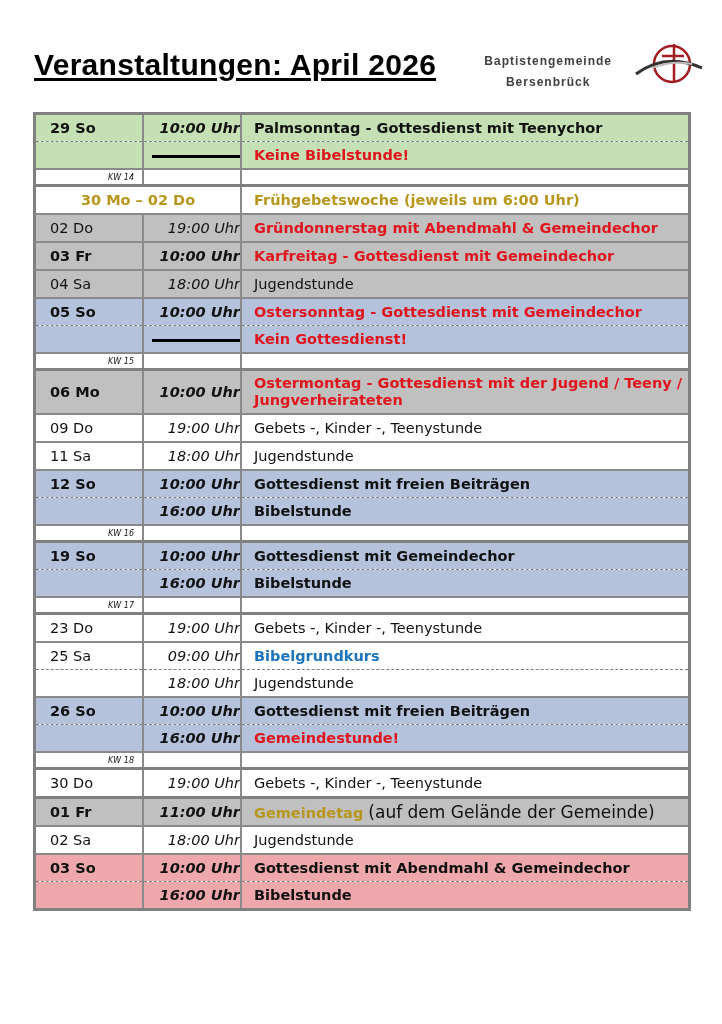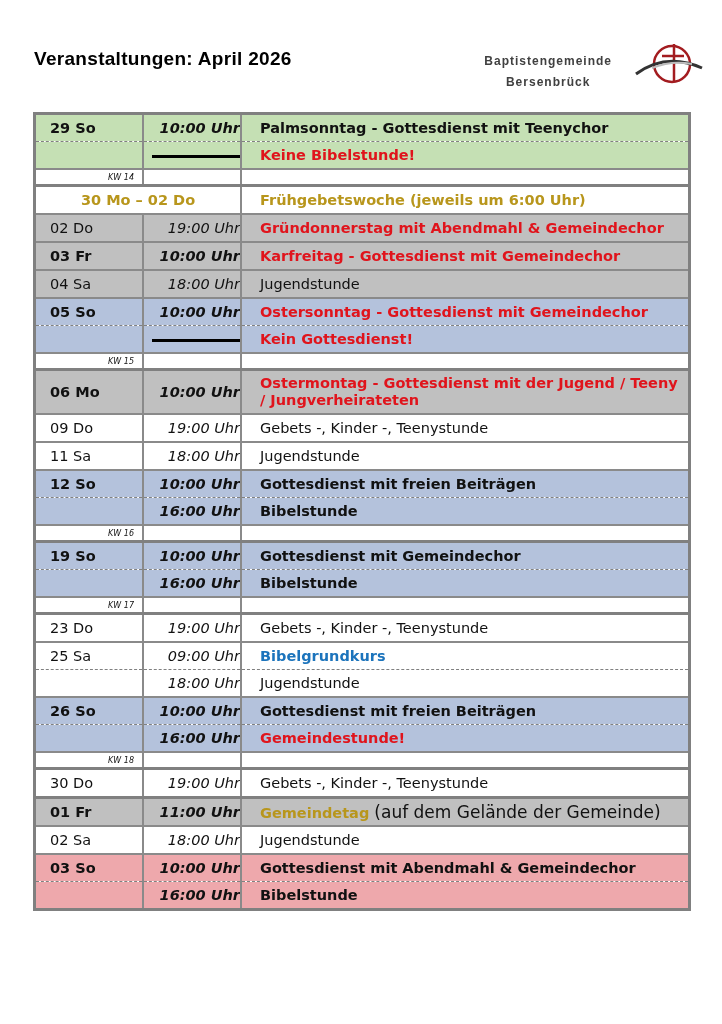--- a/index.html
+++ b/index.html
@@ -1,24 +1,24 @@
 <!DOCTYPE html>
 <html><head>
 <meta charset="utf-8">
 <style>
   html,body{margin:0;padding:0;background:#ffffff;}
   body{width:722px;height:1024px;position:relative;overflow:hidden;font-family:"DejaVu Sans",sans-serif;}
-  .title{position:absolute;left:34px;top:48px;font-size:19px;font-weight:bold;color:#000;text-underline-offset:3px;font-family:"Liberation Sans",sans-serif;letter-spacing:0.3px;}
+  .title{position:absolute;left:34px;top:48px;font-size:30px;font-weight:bold;color:#000;text-decoration:underline;text-underline-offset:3px;font-family:"Liberation Sans",sans-serif;letter-spacing:0.3px;}
   .org{position:absolute;right:110px;top:51px;text-align:center;color:#404040;font-weight:bold;font-size:12px;line-height:21px;letter-spacing:1px;font-family:"Liberation Sans",sans-serif;}
   .logo{position:absolute;left:632px;top:40px;width:72px;height:48px;}
   table{position:absolute;left:33px;top:112px;width:658px;border-collapse:collapse;border:3px solid #808080;table-layout:fixed;}
   td{border-left:2px solid #8a8a8a;border-right:2px solid #8a8a8a;padding:0;height:26px;font-size:14.5px;color:#111;vertical-align:middle;white-space:nowrap;overflow:hidden;}
   td.c1{width:92px;padding-left:14px;}
   td.c2{width:96px;text-align:right;font-style:italic;}
-  td.c3{padding-left:18px;}
+  td.c3{padding-left:12px;}
   tr.row td{border-bottom:2px solid #8a8a8a;}
   tr.first td{border-bottom:1px dashed #808080;}
   tr.kw td{height:14px;font-size:8px;font-style:italic;background:#fff;border-bottom:3px solid #808080;}
   tr.kw td.c1{text-align:right;padding-right:8px;padding-left:16px;}
   tr.thick td{border-bottom:3px solid #808080;}
   .bold td.c1, .bold td.c2, .bold td.c3{font-weight:bold;}
   .g{background:#c5e0b4;margin-left:20px;}
   .gr{background:#c0c0c0;}
   .b{background:#b4c2dc;}
   .p{background:#eea8ac;}

